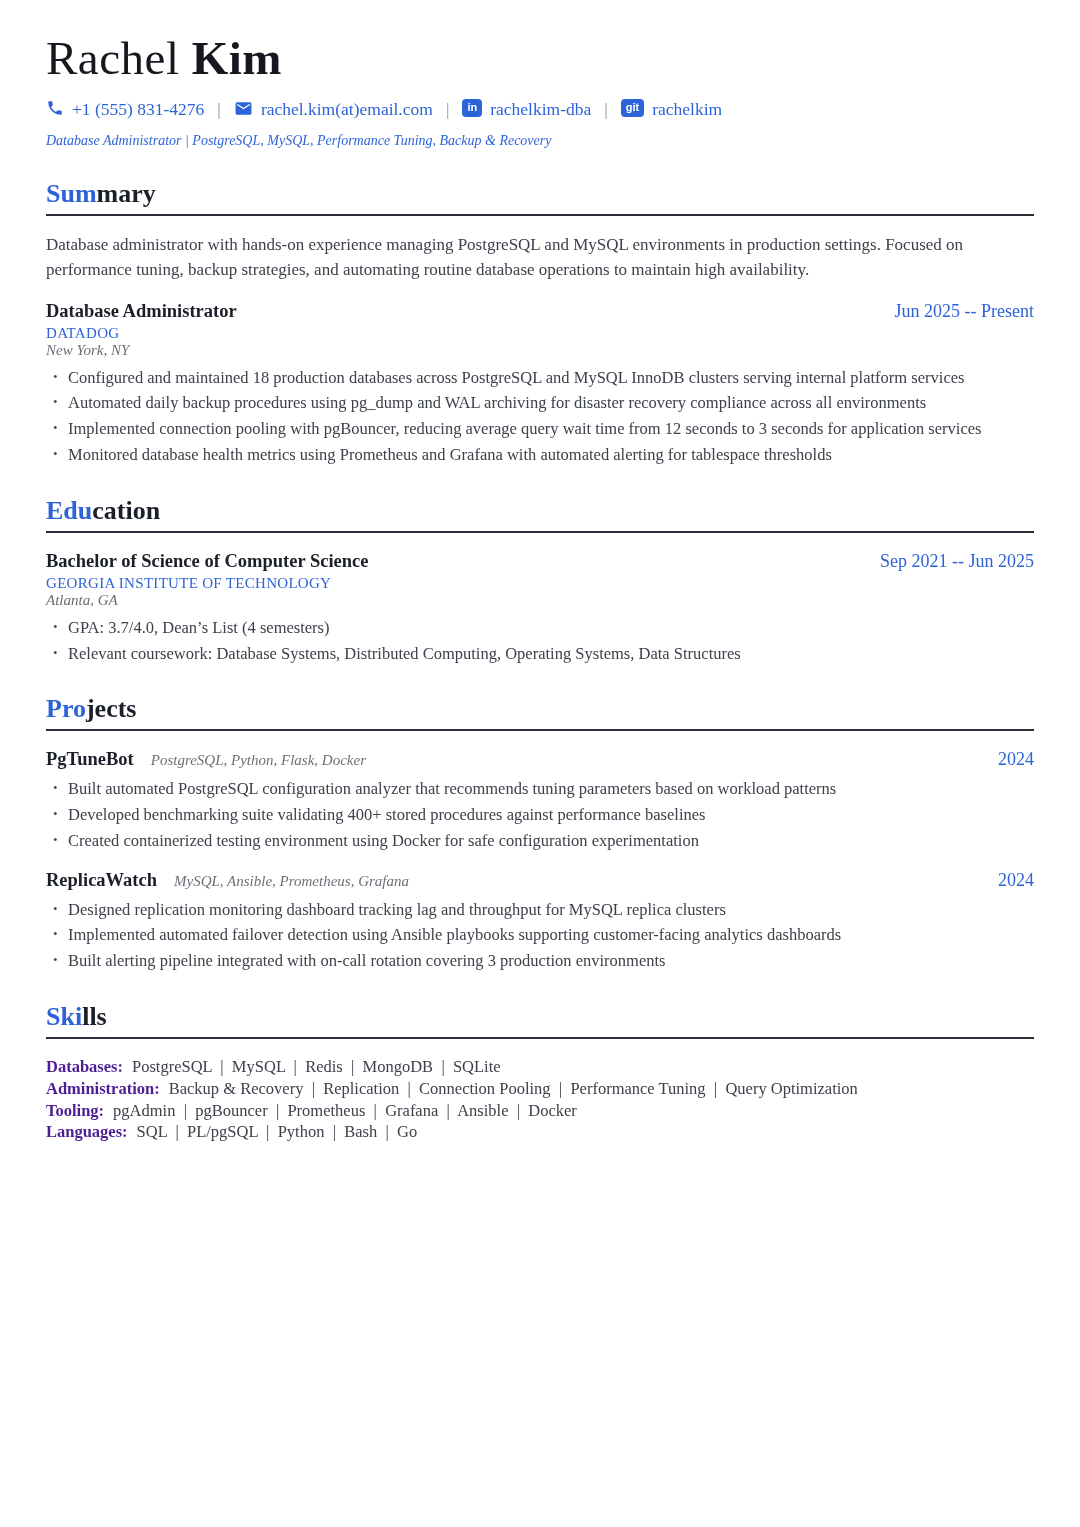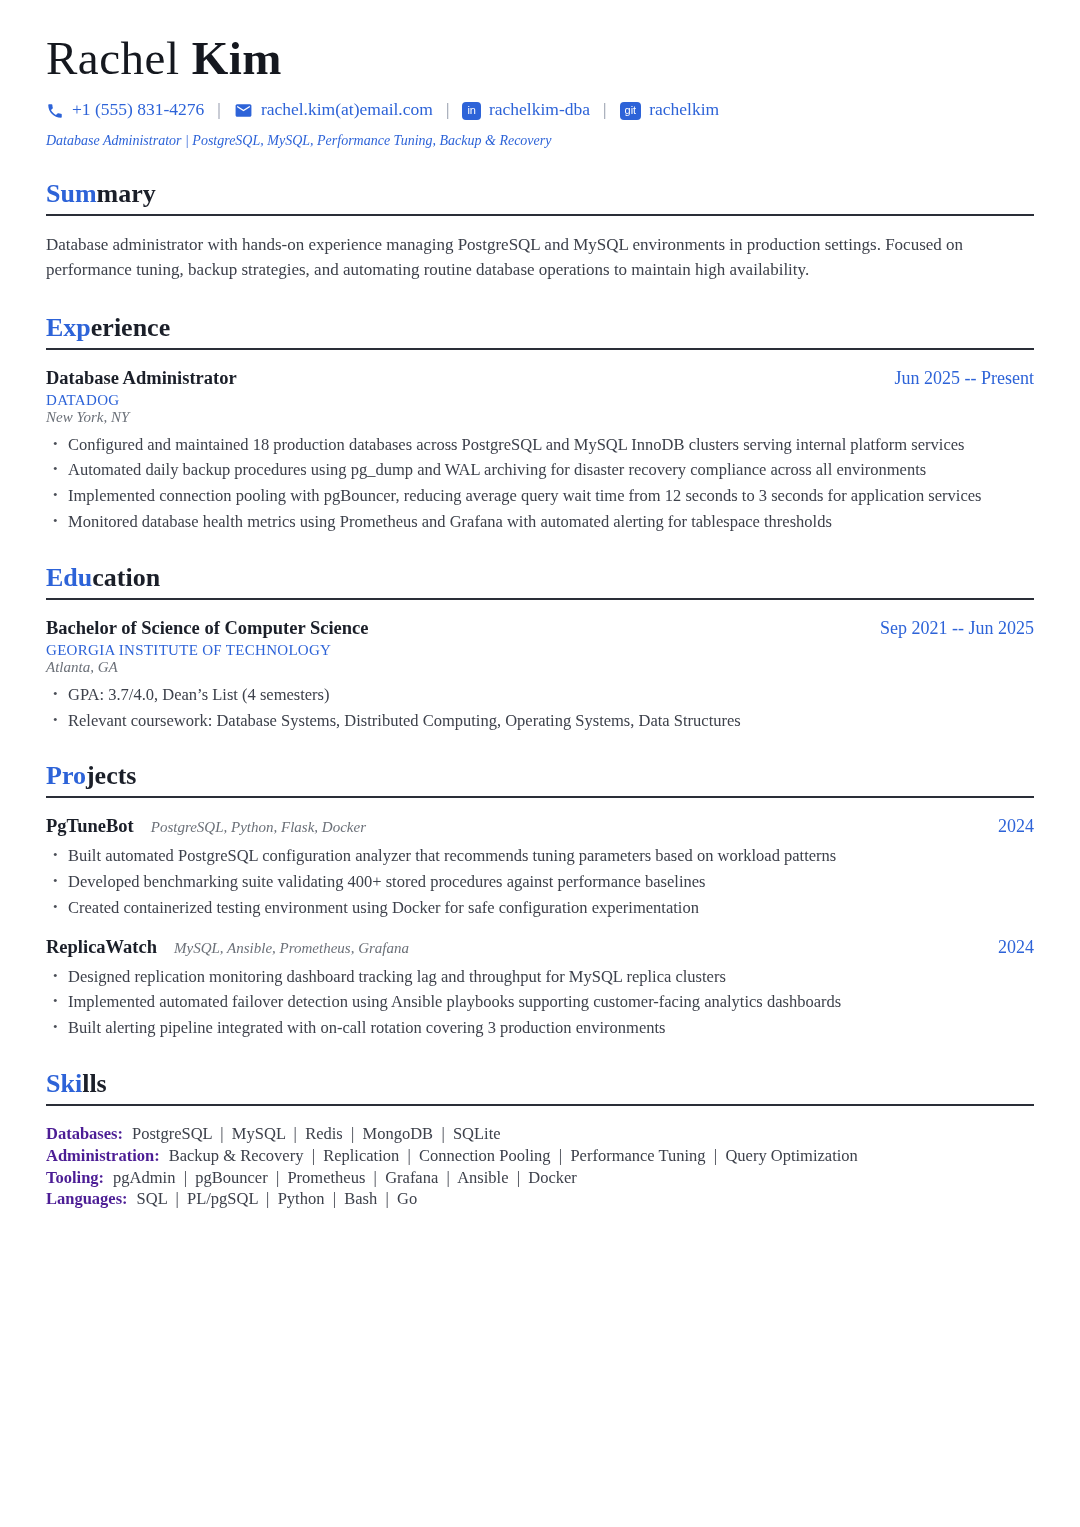--- a/index.html
+++ b/index.html
@@ -14,29 +14,29 @@
   .page { padding: 34px 46px 0 46px; }
 
   
   .name { font-size: 47px; color: #15181f; letter-spacing: 0.5px; line-height: 1.05; }
   .name .last { font-weight: 700; }
 
   .contact-row {
     display: flex; align-items: center; gap: 13px;
     margin-top: 16px; font-size: 17.5px; color: var(--accent);
   }
-  .contact-item { display: inline-flex; align-items: flex-end; gap: 8px; color: var(--accent); text-decoration: none; }
+  .contact-item { display: inline-flex; align-items: flex-start; gap: 8px; color: var(--accent); text-decoration: none; }
   .contact-sep { color: #8a92a4; }
   .contact-icon svg { display: block; }
   .badge {
     display: inline-flex; align-items: center; justify-content: center;
     background: var(--accent); color: #fff;
     border-radius: 4px; padding: 3px 5px 4px 5px;
     font-family: "Liberation Sans", sans-serif;
-    font-size: 11px; font-weight: 400; line-height: 1;
+    font-size: 11px; font-weight: 700; line-height: 1;
   }
   .tagline { margin-top: 13px; font-style: italic; color: var(--accent); font-size: 14px; }
 
   
   .section-heading {
     margin: 30px 0 17px 0; padding-bottom: 5px;
     font-size: 26px; font-weight: 700; color: #1b1f29;
     border-bottom: 2px solid #2a2e38;
   }
   .section-heading .accent { color: var(--accent); }
@@ -115,21 +115,20 @@
       <span class="badge">git</span>
       <span>rachelkim</span>
     </span>
   </div>
 
   <div class="tagline">Database Administrator | PostgreSQL, MySQL, Performance Tuning, Backup &amp; Recovery</div>
 
   <h2 class="section-heading"><span class="accent">Sum</span><span>mary</span></h2>
   <p class="summary-text">Database administrator with hands-on experience managing PostgreSQL and MySQL environments in production settings. Focused on performance tuning, backup strategies, and automating routine database operations to maintain high availability.</p>
 
-  <h2 class="section-heading"><span class="accent">Exp</span><span>erience</span></h2>
 
   <div class="entry">
     <div class="entry-head">
       <span class="entry-title">Database Administrator</span>
       <span class="entry-date">Jun 2025 -- Present</span>
     </div>
     <div class="entry-sub">
       <span class="entry-org">DATADOG</span>
       <span class="entry-loc">New York, NY</span>
     </div>

